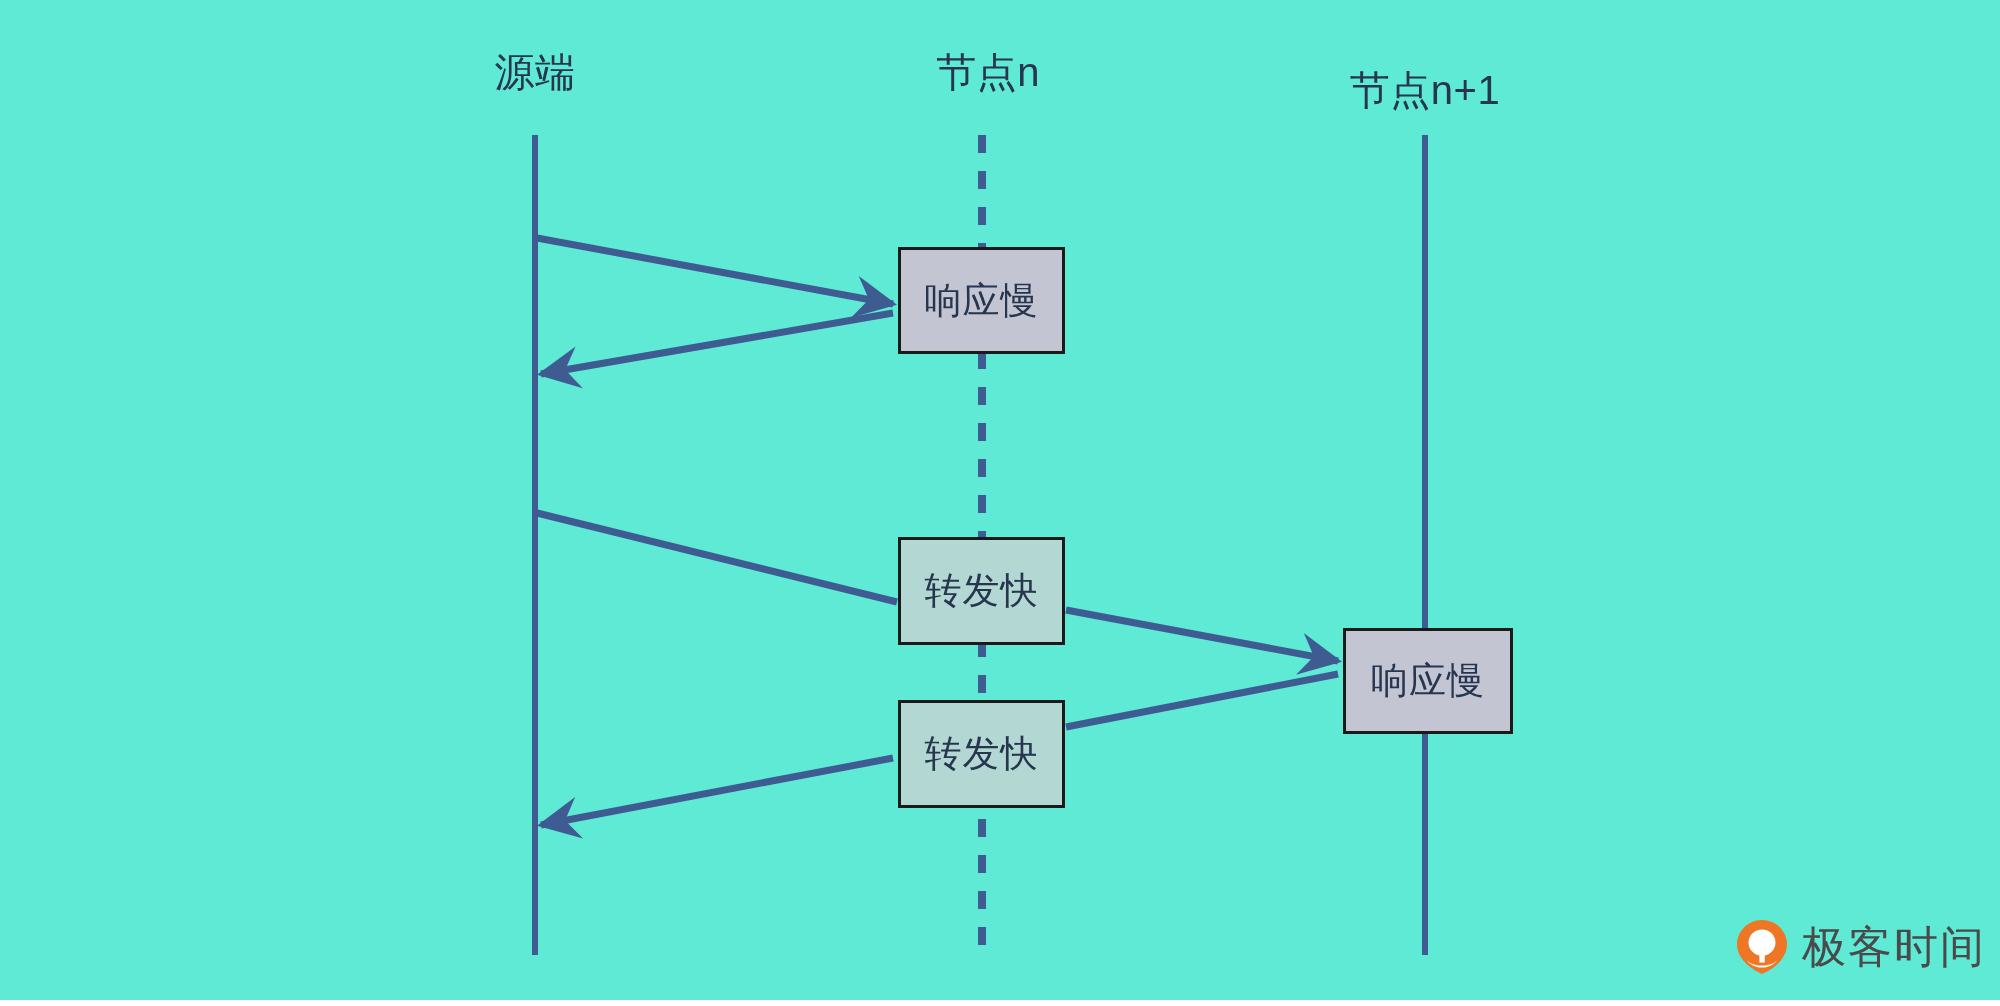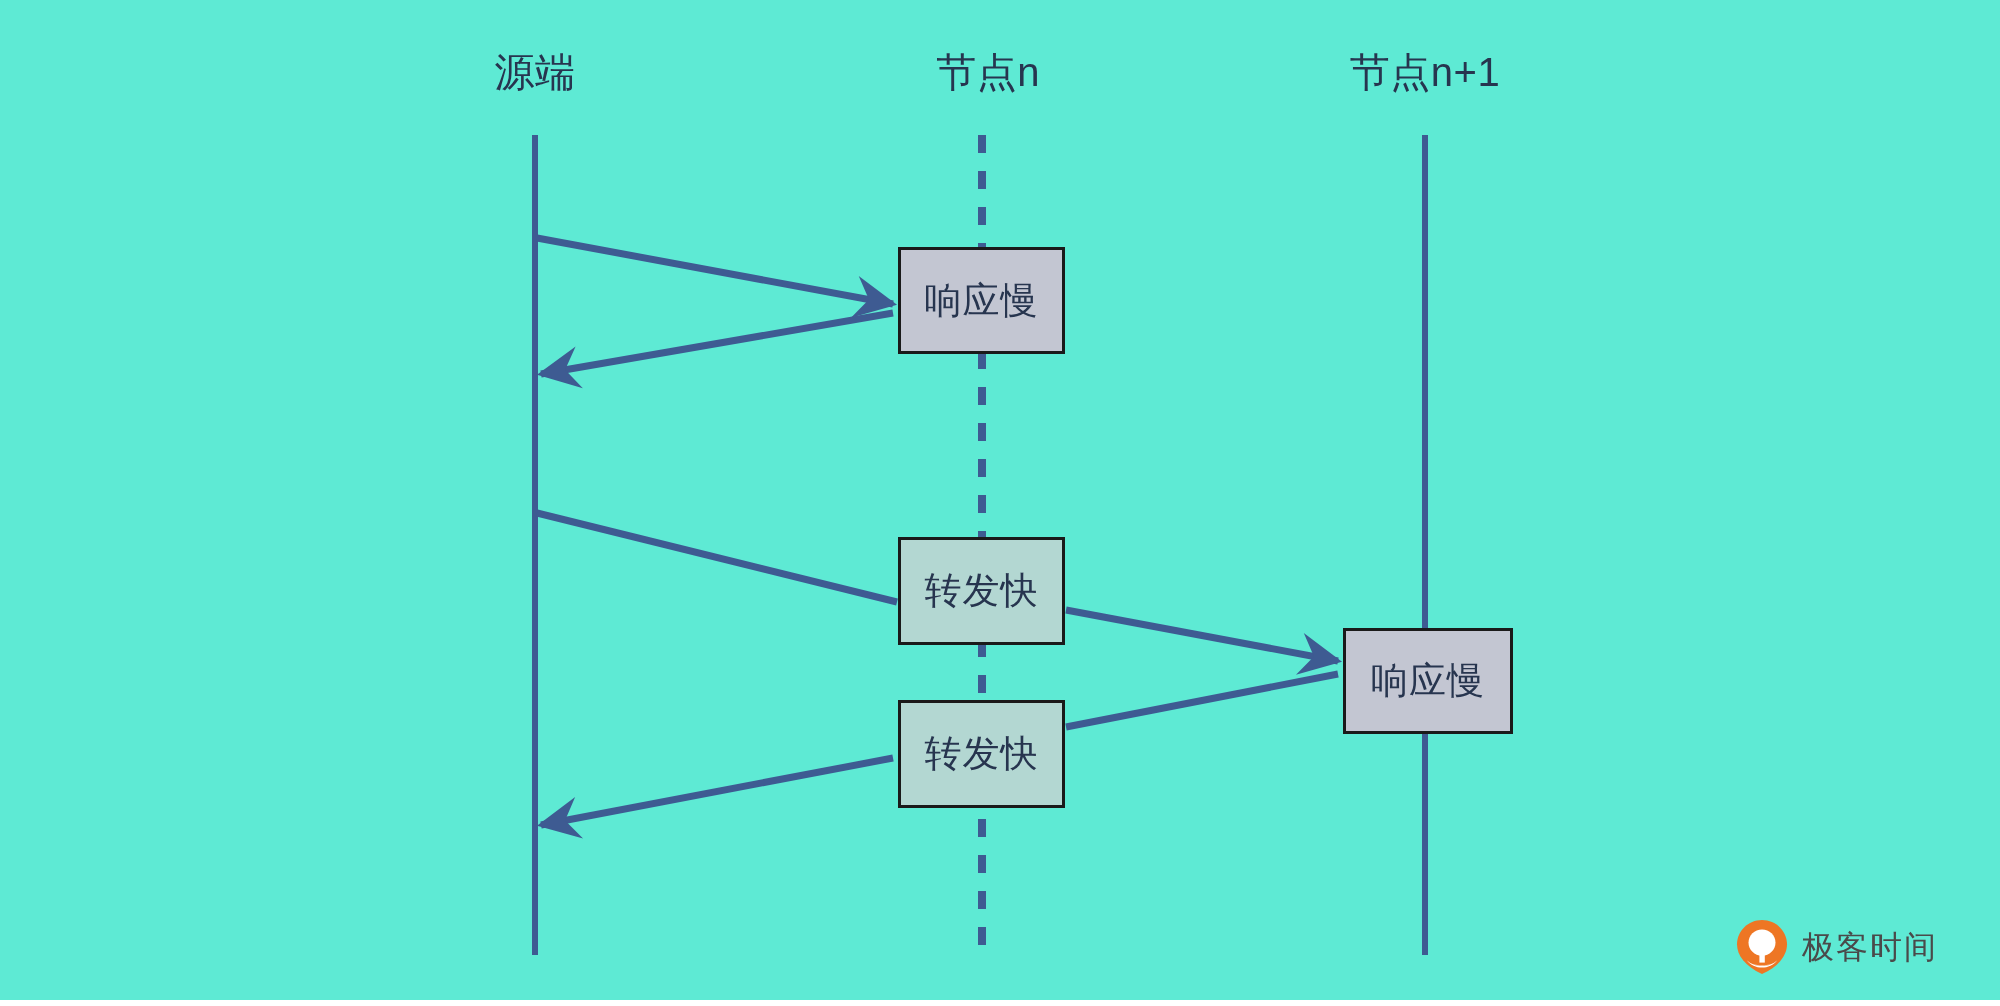--- a/index.html
+++ b/index.html
@@ -57,21 +57,21 @@
     display: flex;
     align-items: center;
     gap: 14px;
   }
   #brand-mark {
     width: 52px;
     height: 56px;
     position: relative;
   }
   .brand-text {
-    font-size: 32px;
+    font-size: 44px;
     color: #4a4a4a;
     letter-spacing: 2px;
     line-height: 1;
     font-weight: 500;
   }
 </style>
 </head>
 <body>
 
 <div id="stage">
@@ -93,21 +93,21 @@
         <line x1="537" y1="513" x2="897" y2="602" stroke="#3e5b92" stroke-width="7"></line>
         <line x1="1066" y1="610" x2="1338" y2="661" stroke="#3e5b92" stroke-width="7" marker-end="url(#arrow-end)"></line>
         <line x1="1338" y1="674" x2="1066" y2="727" stroke="#3e5b92" stroke-width="7"></line>
         <line x1="893" y1="758" x2="541" y2="825" stroke="#3e5b92" stroke-width="7" marker-end="url(#arrow-end)"></line>
       </g>
   </svg>
 
   <div id="headers-layer">
       <div class="header-label" style="left: 535px; top: 45px;">源端</div>
       <div class="header-label" style="left: 982px; top: 45px; margin-left: 6px;">节点n</div>
-      <div class="header-label" style="left: 1425px; top: 45px;">节点n+1</div>
+      <div class="header-label" style="left: 1425px; top: 63px;">节点n+1</div>
     </div>
   <div id="boxes-layer">
       <div class="node-box box-slow" style="left: 898px; top: 247px; width: 167px; height: 107px;">
         <span>响应慢</span>
       </div>
       <div class="node-box box-fast" style="left: 898px; top: 537px; width: 167px; height: 108px;">
         <span>转发快</span>
       </div>
       <div class="node-box box-fast" style="left: 898px; top: 700px; width: 167px; height: 108px;">
         <span>转发快</span>

